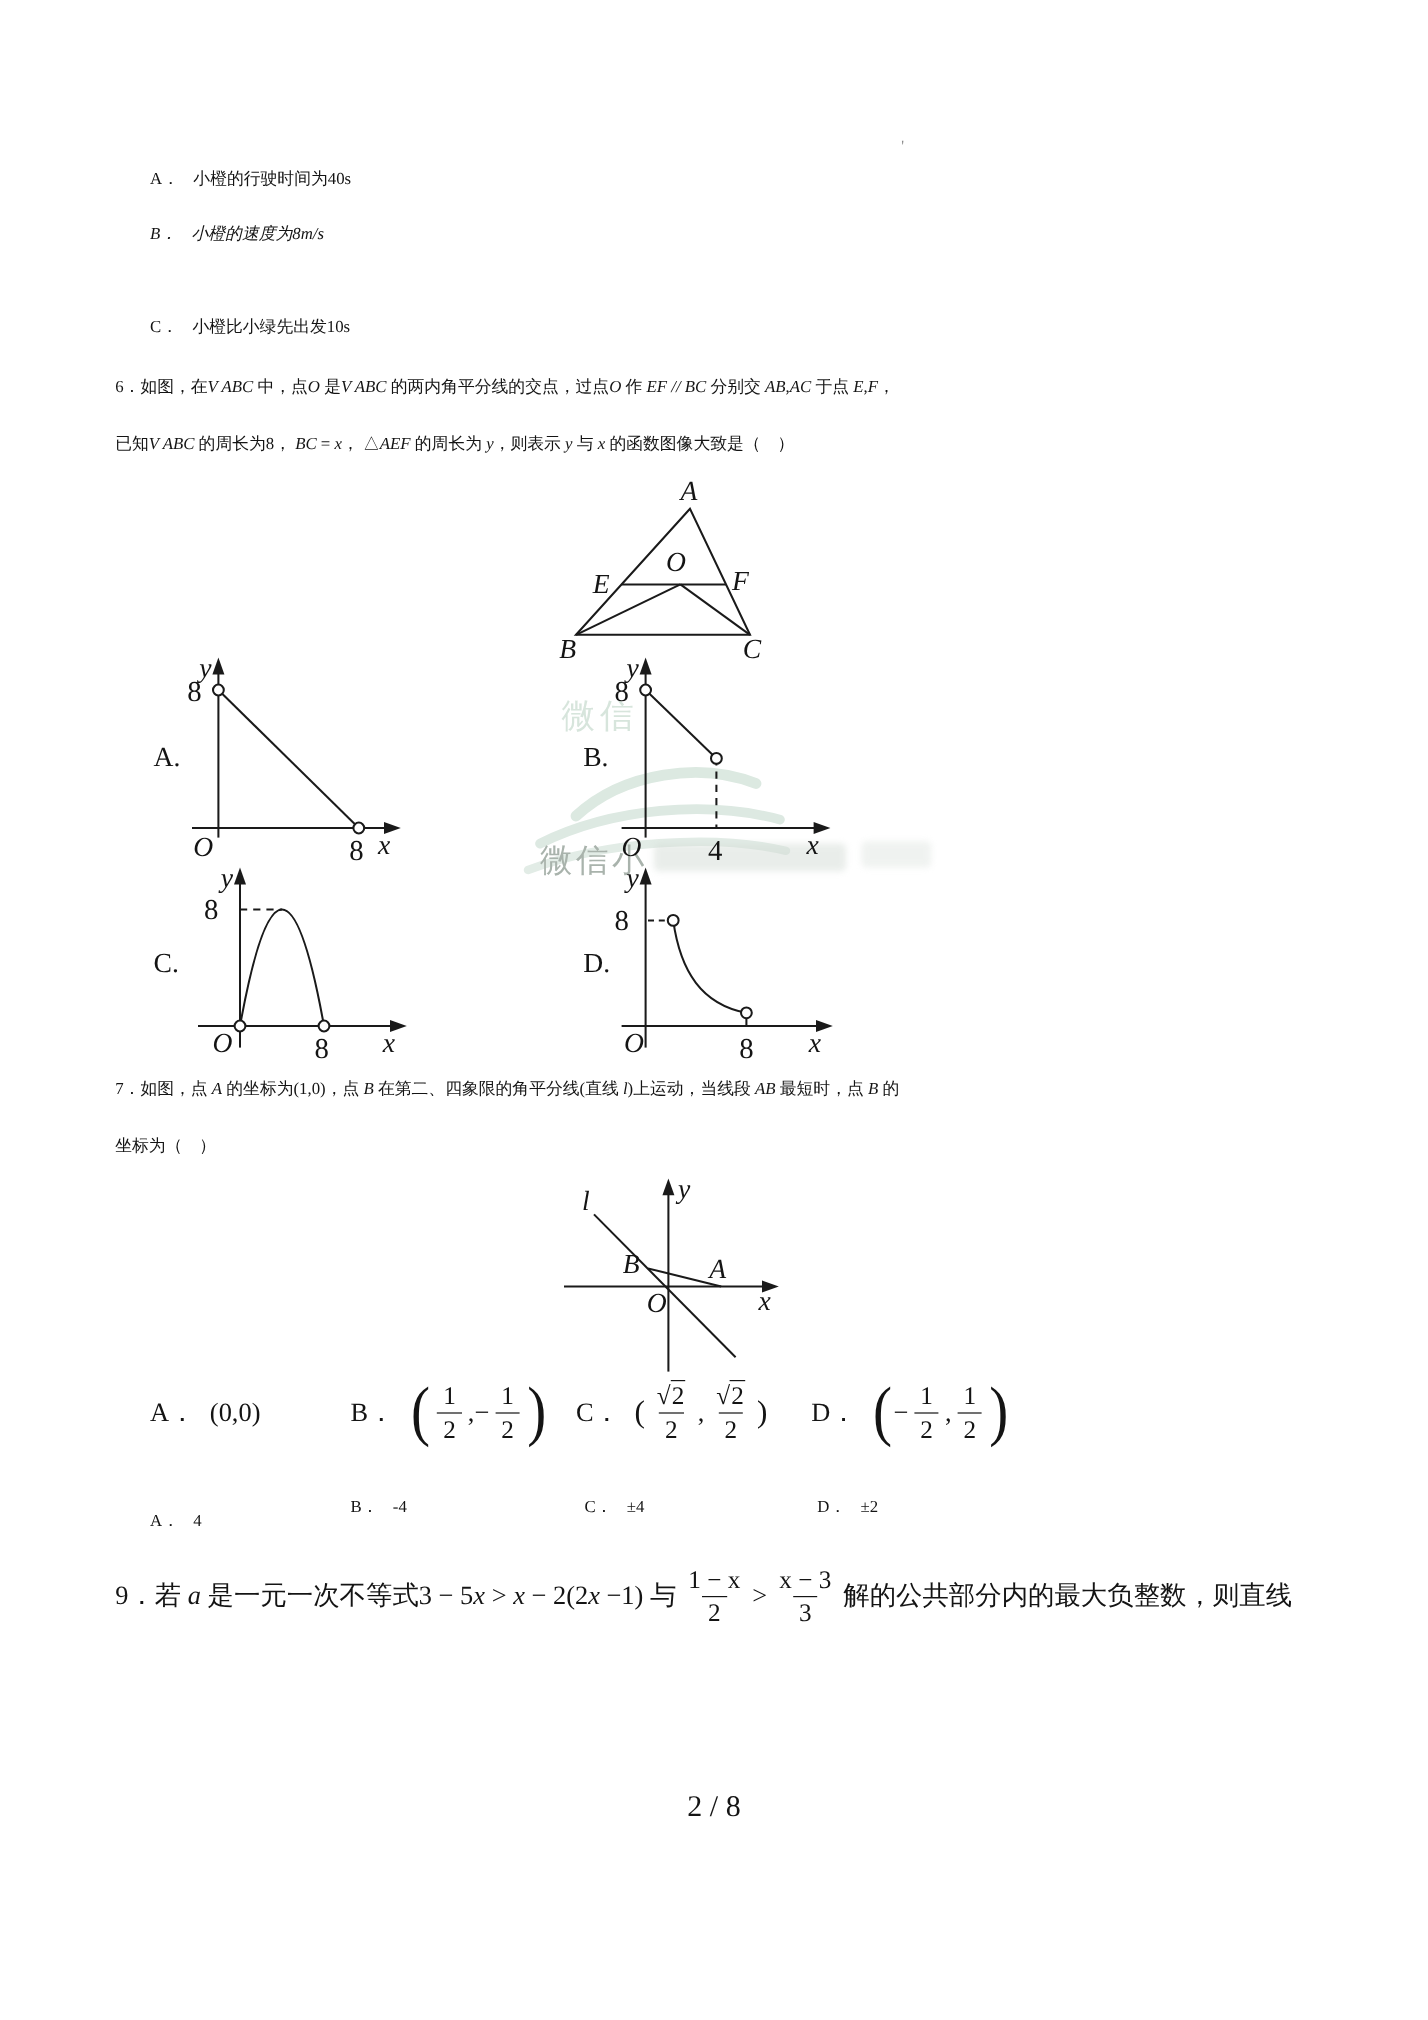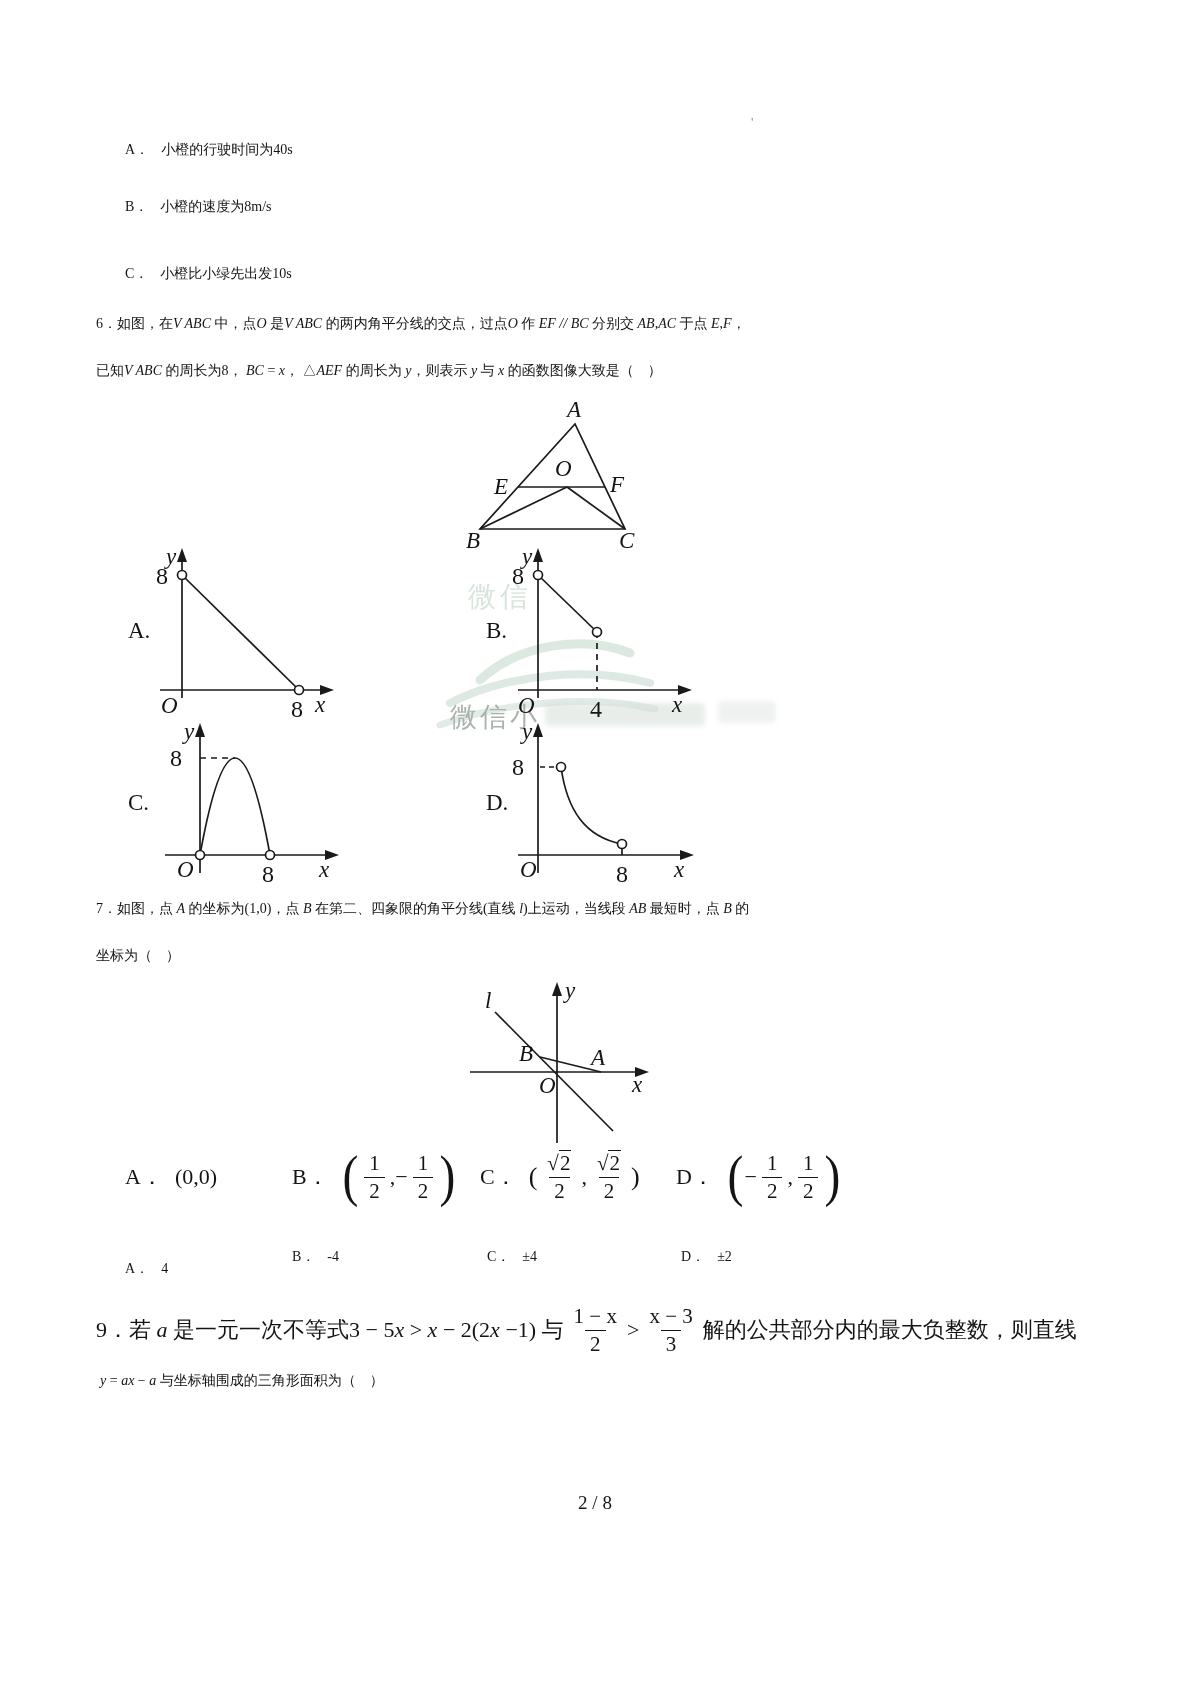--- a/index.html
+++ b/index.html
@@ -20,32 +20,32 @@
   svg{position:absolute;overflow:visible;}
   svg .st{stroke:#1a1a1a;stroke-width:1.7;fill:none;}
   svg .pt{fill:#ffffff;stroke:#1a1a1a;stroke-width:1.7;}
   svg .ah{fill:#1a1a1a;stroke:none;}
   svg text{font-family:"Liberation Serif",serif;fill:#141414;}
   svg .it{font-style:italic;font-size:23px;}
   svg .nm{font-size:24px;}
   .wm-faint{position:absolute;color:#d7e5dc;font-size:28px;letter-spacing:4px;}
   .wm-text{position:absolute;color:#a9b3ac;font-size:27px;letter-spacing:3px;}
   .wm-blur{position:absolute;background:#d4dcd6;opacity:.5;filter:blur(2.5px);border-radius:4px;}
-  .footer{position:absolute;left:0;width:100%;text-align:center;font-size:19px;}
+  .footer{position:absolute;left:0;width:100%;text-align:center;font-size:25px;}
   .stray{position:absolute;color:#888;font-size:13px;}
 </style>
 </head>
 <body>
 
 <div class="page">
 
   <div class="stray" style="left:751px;top:114px;">'</div>
 
   <div class="line" style="left:125px;top:141px;"><span class="optlabel">A．</span><span>小橙的行驶时间为40s</span></div>
-  <div class="line" style="left:125px;top:198px;"><span class="optlabel">B．</span><span>小橙的速度为8m/s</span></div>
+  <div class="line" style="left:125px;top:187px;font-style:italic;"><span class="optlabel">B．</span><span>小橙的速度为8m/s</span></div>
   <div class="line" style="left:125px;top:233px;margin-top:32px;"><span class="optlabel">C．</span><span>小橙比小绿先出发10s</span></div>
 
   <div class="line" style="left:96px;top:315px;">6．如图，在<i>V ABC</i> 中，点<i>O</i> 是<i>V ABC</i> 的两内角平分线的交点，过点<i>O</i> 作 <i>EF</i><i> // </i><i>BC</i> 分别交 <i>AB</i>,<i>AC</i> 于点 <i>E</i>,<i>F</i>，</div>
   <div class="line" style="left:96px;top:362px;">已知<i>V ABC</i> 的周长为8， <i>BC</i> = <i>x</i>， △<i>AEF</i> 的周长为 <i>y</i>，则表示 <i>y</i> 与 <i>x</i> 的函数图像大致是（　）</div>
 
   <svg style="left:440px;top:398px;" width="240" height="158" viewBox="0 0 240 158">
     <path class="st" d="M135 26 L40 131 L185 131 Z"></path>
     <path class="st" d="M78 89 L165 89"></path>
     <path class="st" d="M40 131 L127 89"></path>
     <path class="st" d="M185 131 L127 89"></path>
@@ -214,17 +214,16 @@
         <span class="fn">1 − x</span>
         <span class="fd">2</span>
       </span>
     <span>&gt;</span>
     <span class="frac">
         <span class="fn">x − 3</span>
         <span class="fd">3</span>
       </span>
     <span>解的公共部分内的最大负整数，则直线</span>
   </div>
-  <div class="line" style="left:100px;top:1372px;"><i>y</i> = <i>ax</i> − <i>a</i> 与坐标轴围成的三角形面积为（　）</div>
 
   <div class="footer" style="top:1492px;">2 / 8</div>
 
 </div>
 
 </body></html>

